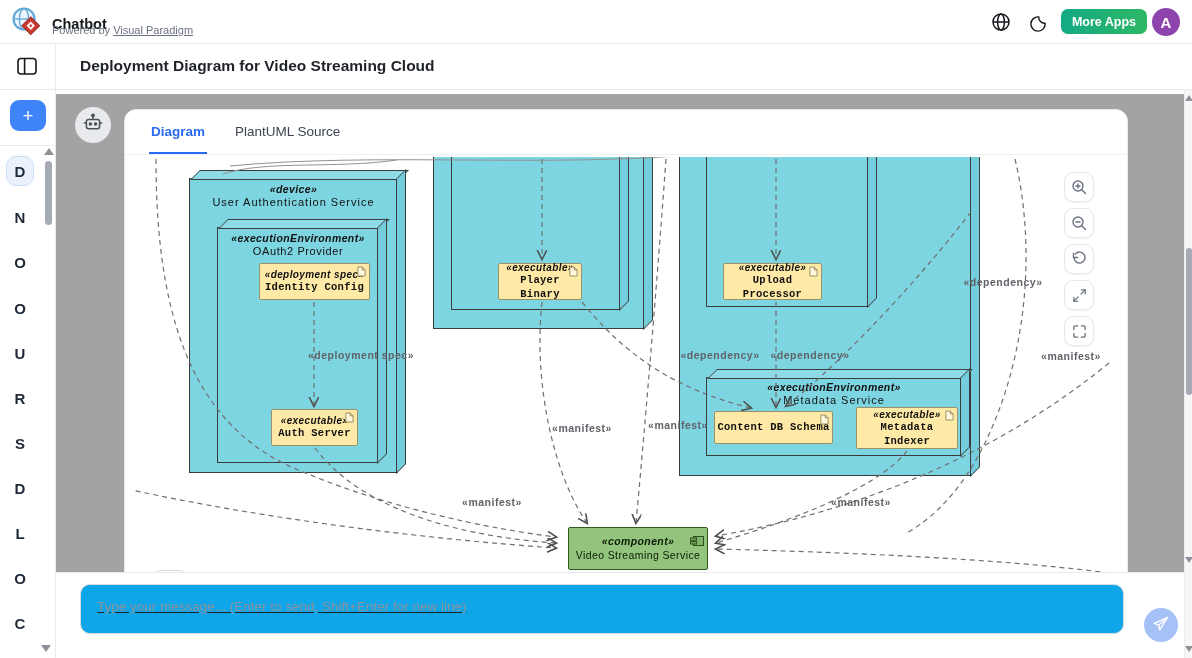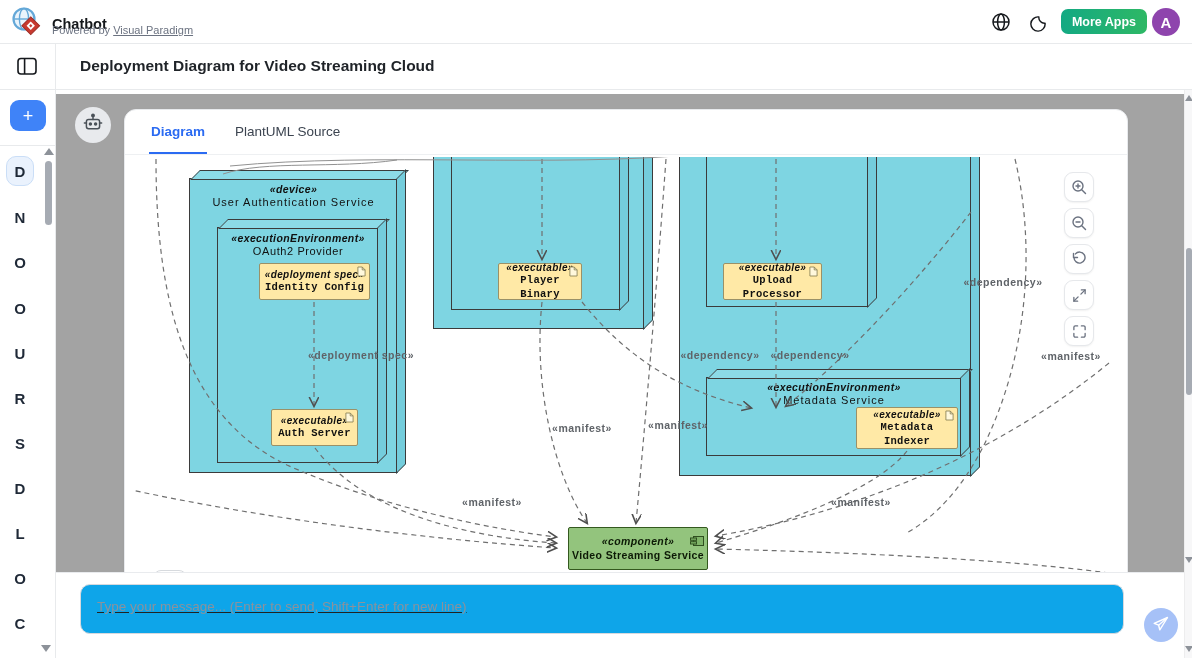--- a/index.html
+++ b/index.html
@@ -259,41 +259,50 @@
           <div class="stereo">«executable»</div>
           <div class="aname">Upload Processor</div>
         </div>
 
         <div class="node b-top b-right" style="left:571px;top:220px;width:256px;height:79px;z-index:2;">
           <div class="n-title" style="top:3px;">
             <div class="stereo">«executionEnvironment»</div>
             <div class="nname">Metadata Service</div>
           </div>
         </div>
+        <div class="artifact" style="left:579px;top:254px;width:119px;height:33px;z-index:3;">
+          <span class="doc-ic">
+            <svg width="9" height="11" viewBox="0 0 10 12">
+                <path d="M1 1 h4.8 l3.2 3.2 V11 H1 Z" fill="#fff8dc" stroke="#8f8658" stroke-width="1"></path>
+                <path d="M5.8 1 v3.2 h3.2" fill="none" stroke="#8f8658" stroke-width="1"></path>
+              </svg>
+          </span>
+          <div class="aname">Content DB Schema</div>
+        </div>
         <div class="artifact" style="left:721px;top:250px;width:102px;height:42px;z-index:3;">
           <span class="doc-ic">
             <svg width="9" height="11" viewBox="0 0 10 12">
                 <path d="M1 1 h4.8 l3.2 3.2 V11 H1 Z" fill="#fff8dc" stroke="#8f8658" stroke-width="1"></path>
                 <path d="M5.8 1 v3.2 h3.2" fill="none" stroke="#8f8658" stroke-width="1"></path>
               </svg>
           </span>
           <div class="stereo">«executable»</div>
           <div class="aname">Metadata Indexer</div>
         </div>
 
         <div class="component" style="left:433px;top:370px;width:140px;height:43px;z-index:4;">
           <span class="doc-ic" style="top:3px;right:3px;">
             <svg width="14" height="10" viewBox="0 0 14 10">
               <rect x="3.5" y="0.5" width="10" height="9" fill="#7fb468" stroke="#2f4f1f" stroke-width="1"></rect>
               <rect x="0.5" y="2" width="6" height="2.3" fill="#7fb468" stroke="#2f4f1f" stroke-width="1"></rect>
               <rect x="0.5" y="5.7" width="6" height="2.3" fill="#7fb468" stroke="#2f4f1f" stroke-width="1"></rect>
             </svg>
           </span>
           <div class="stereo">«component»</div>
-          <div class="aname" style="font-weight:bold;font-size:10.5px;letter-spacing:.4px;">Video Streaming Service</div>
+          <div class="aname" style="font-weight:normal;font-size:10.5px;letter-spacing:.4px;">Video Streaming Service</div>
         </div>
 
         <svg class="edges" width="976" height="421" viewBox="0 0 976 421">
           <defs>
             <marker id="arr" markerWidth="10" markerHeight="10" refX="7.5" refY="4" orient="auto">
               <path d="M0,0 L8,4 L0,8" fill="none" stroke="#4f4f4f" stroke-width="1.3"></path>
             </marker>
           </defs>
           <g fill="none" stroke="#6f6f6f" stroke-width="1.2" stroke-dasharray="5 4">
             <path d="M179,145 L179,249" marker-end="url(#arr)"></path>

